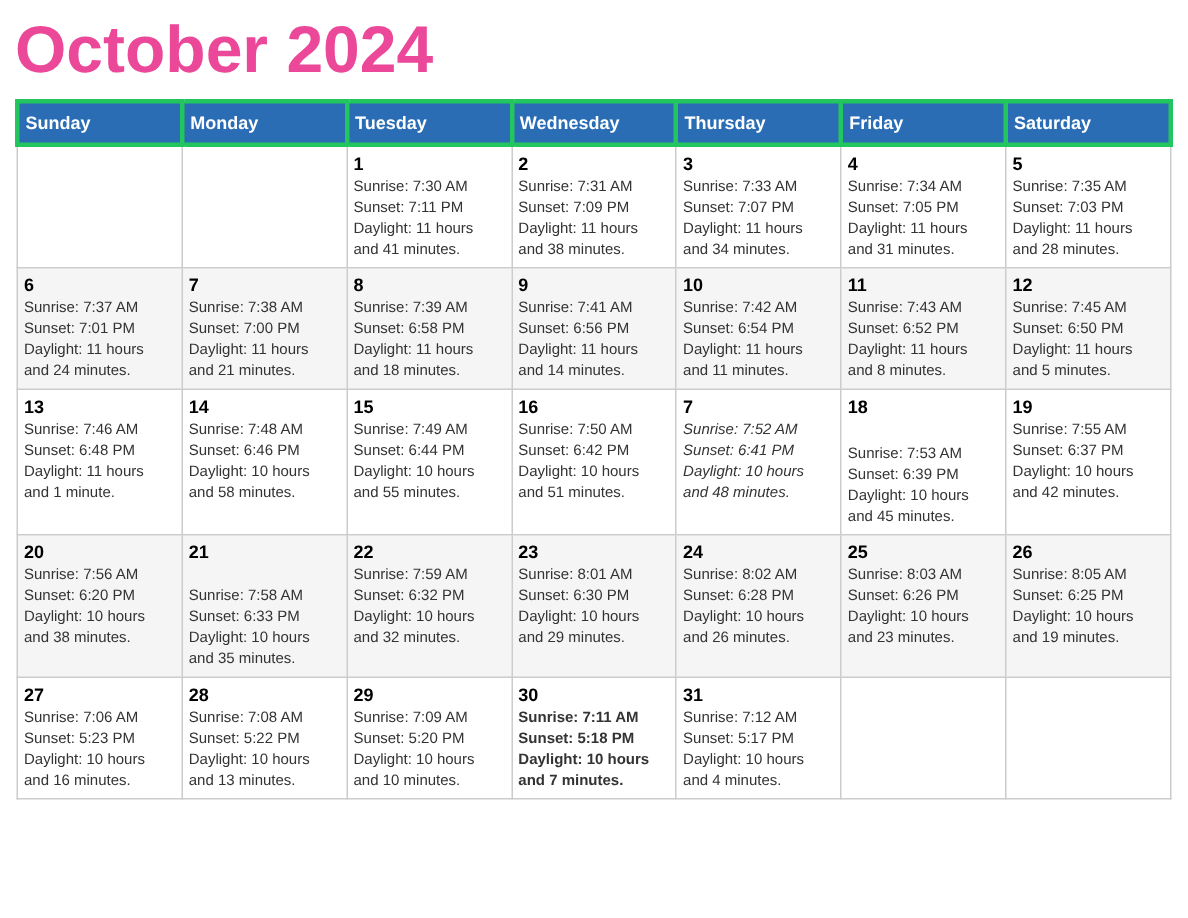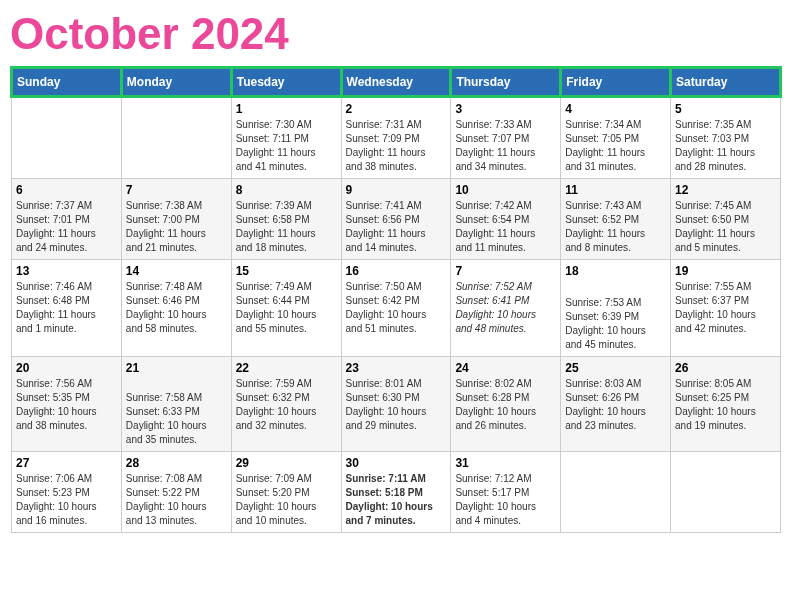--- a/index.html
+++ b/index.html
@@ -244,21 +244,21 @@
           <div class="day-info" style="white-space: pre-line;">Sunrise: 7:55 AM
 Sunset: 6:37 PM
 Daylight: 10 hours
 and 42 minutes.</div>
         </td>
       </tr>
       <tr>
         <td>
           <div class="day-number">20</div>
           <div class="day-info" style="white-space: pre-line;">Sunrise: 7:56 AM
-Sunset: 5:35 PM
+Sunset: 6:20 PM
 Daylight: 10 hours
 and 38 minutes.</div>
         </td>
         <td>
           <div class="day-number">21</div>
           <div class="day-info" style="white-space: pre-line; margin-top: 16px;">Sunrise: 7:58 AM
 Sunset: 6:33 PM
 Daylight: 10 hours
 and 35 minutes.</div>
         </td>

